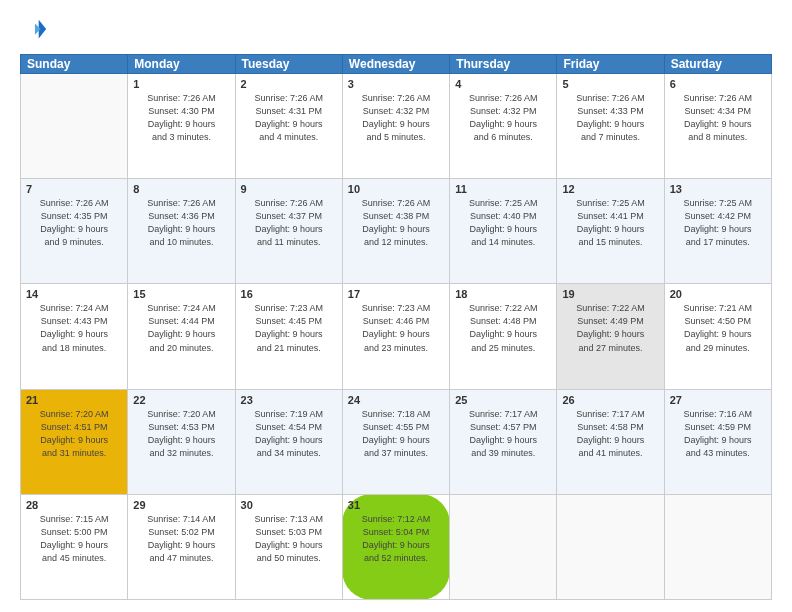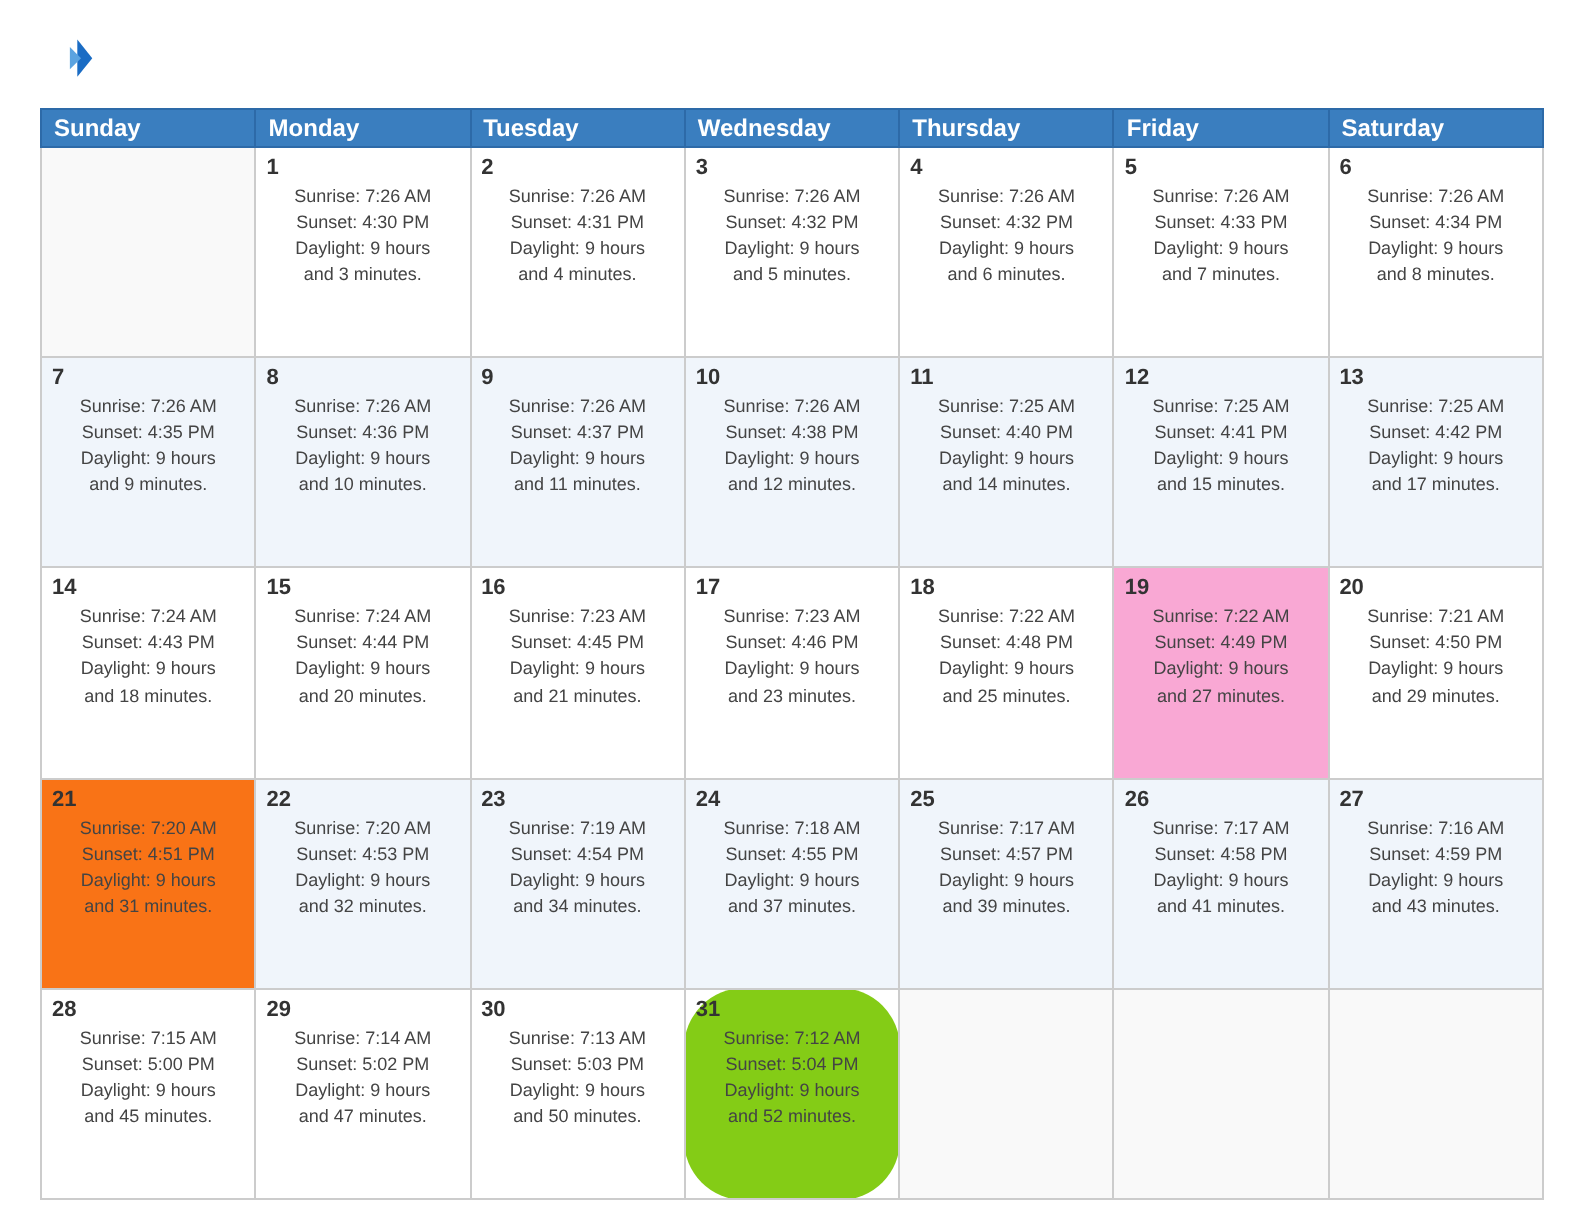--- a/index.html
+++ b/index.html
@@ -261,37 +261,37 @@
 Daylight: 9 hours
 and 23 minutes.</div>
           </td>
           <td style="background: rgb(255, 255, 255);">
             <span class="day-num">18</span>
             <div class="day-info" style="white-space: pre-line;">Sunrise: 7:22 AM
 Sunset: 4:48 PM
 Daylight: 9 hours
 and 25 minutes.</div>
           </td>
-          <td style="background: #f9a8d4;">
+          <td style="background: #e5e5e5;">
             <span class="day-num">19</span>
             <div class="day-info" style="white-space: pre-line;">Sunrise: 7:22 AM
 Sunset: 4:49 PM
 Daylight: 9 hours
 and 27 minutes.</div>
           </td>
           <td style="background: rgb(255, 255, 255); margin-top: 48px;">
             <span class="day-num">20</span>
             <div class="day-info" style="white-space: pre-line;">Sunrise: 7:21 AM
 Sunset: 4:50 PM
 Daylight: 9 hours
 and 29 minutes.</div>
           </td>
         </tr>
         <tr>
-          <td style="background: #f97316;">
+          <td style="background: #eab308;">
             <span class="day-num">21</span>
             <div class="day-info" style="white-space: pre-line;">Sunrise: 7:20 AM
 Sunset: 4:51 PM
 Daylight: 9 hours
 and 31 minutes.</div>
           </td>
           <td style="background: rgb(240, 245, 251);">
             <span class="day-num">22</span>
             <div class="day-info" style="white-space: pre-line;">Sunrise: 7:20 AM
 Sunset: 4:53 PM

